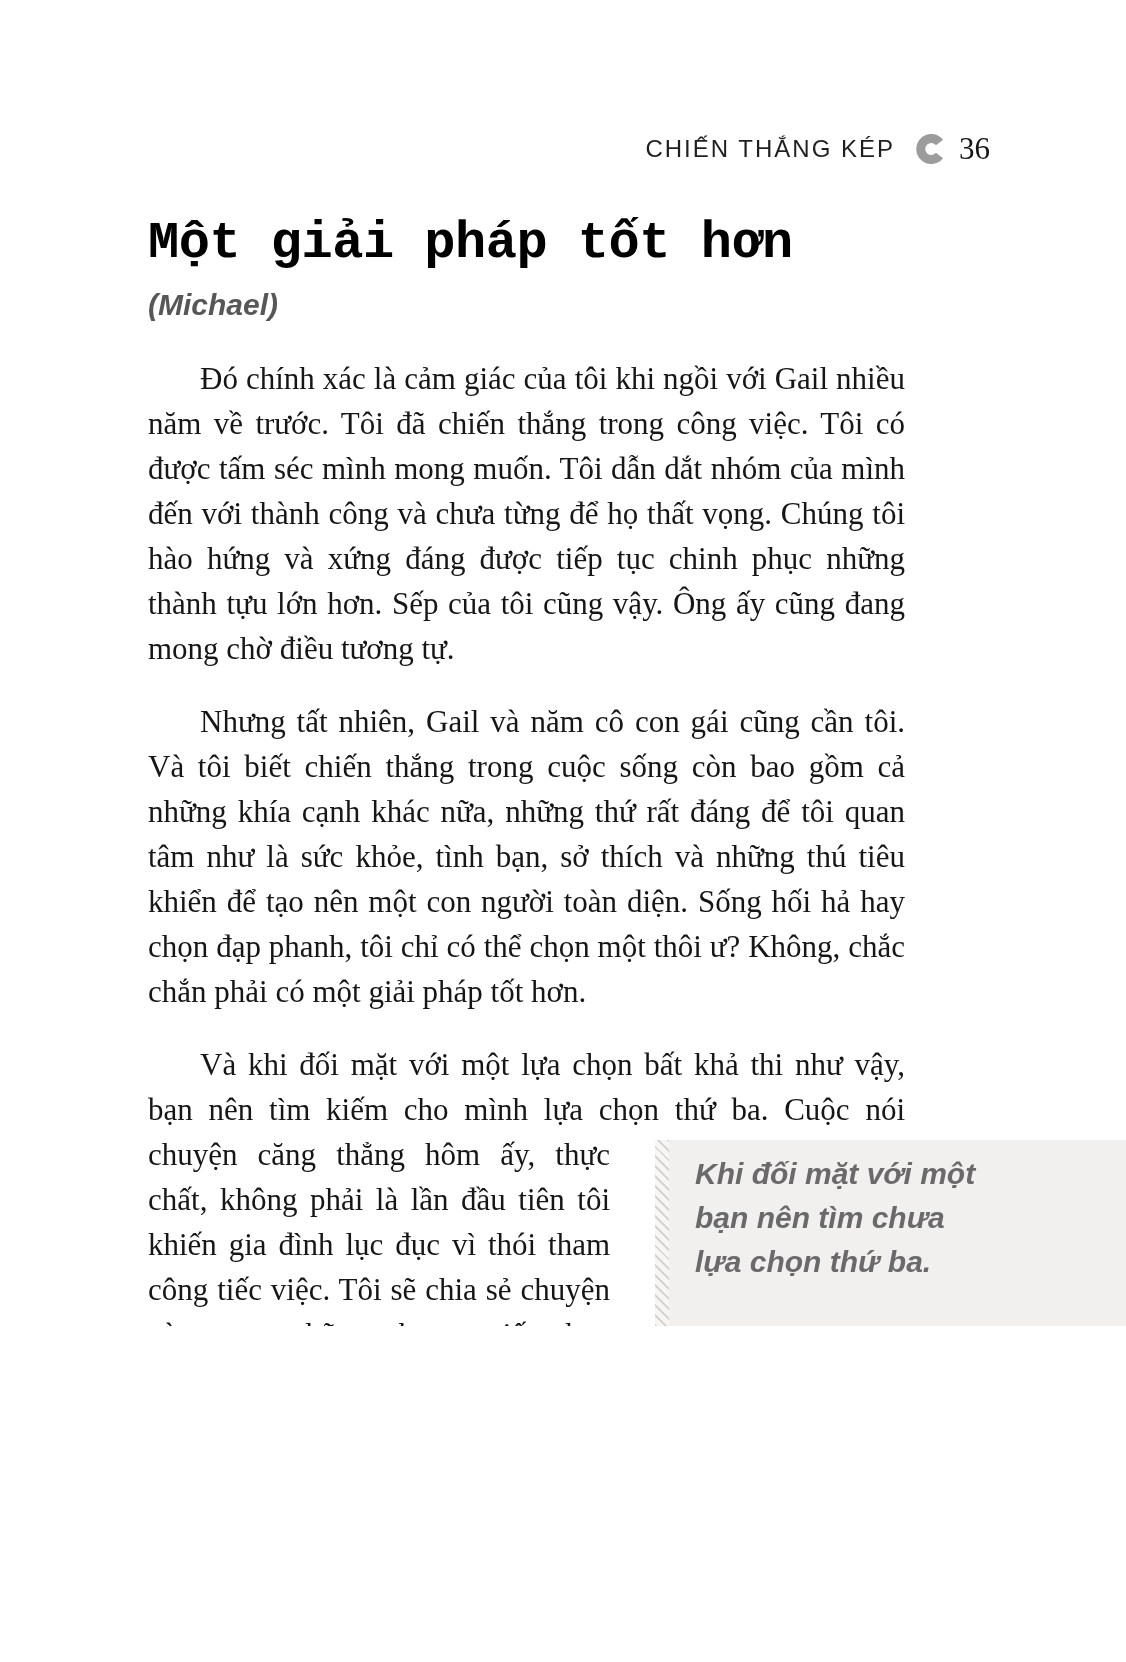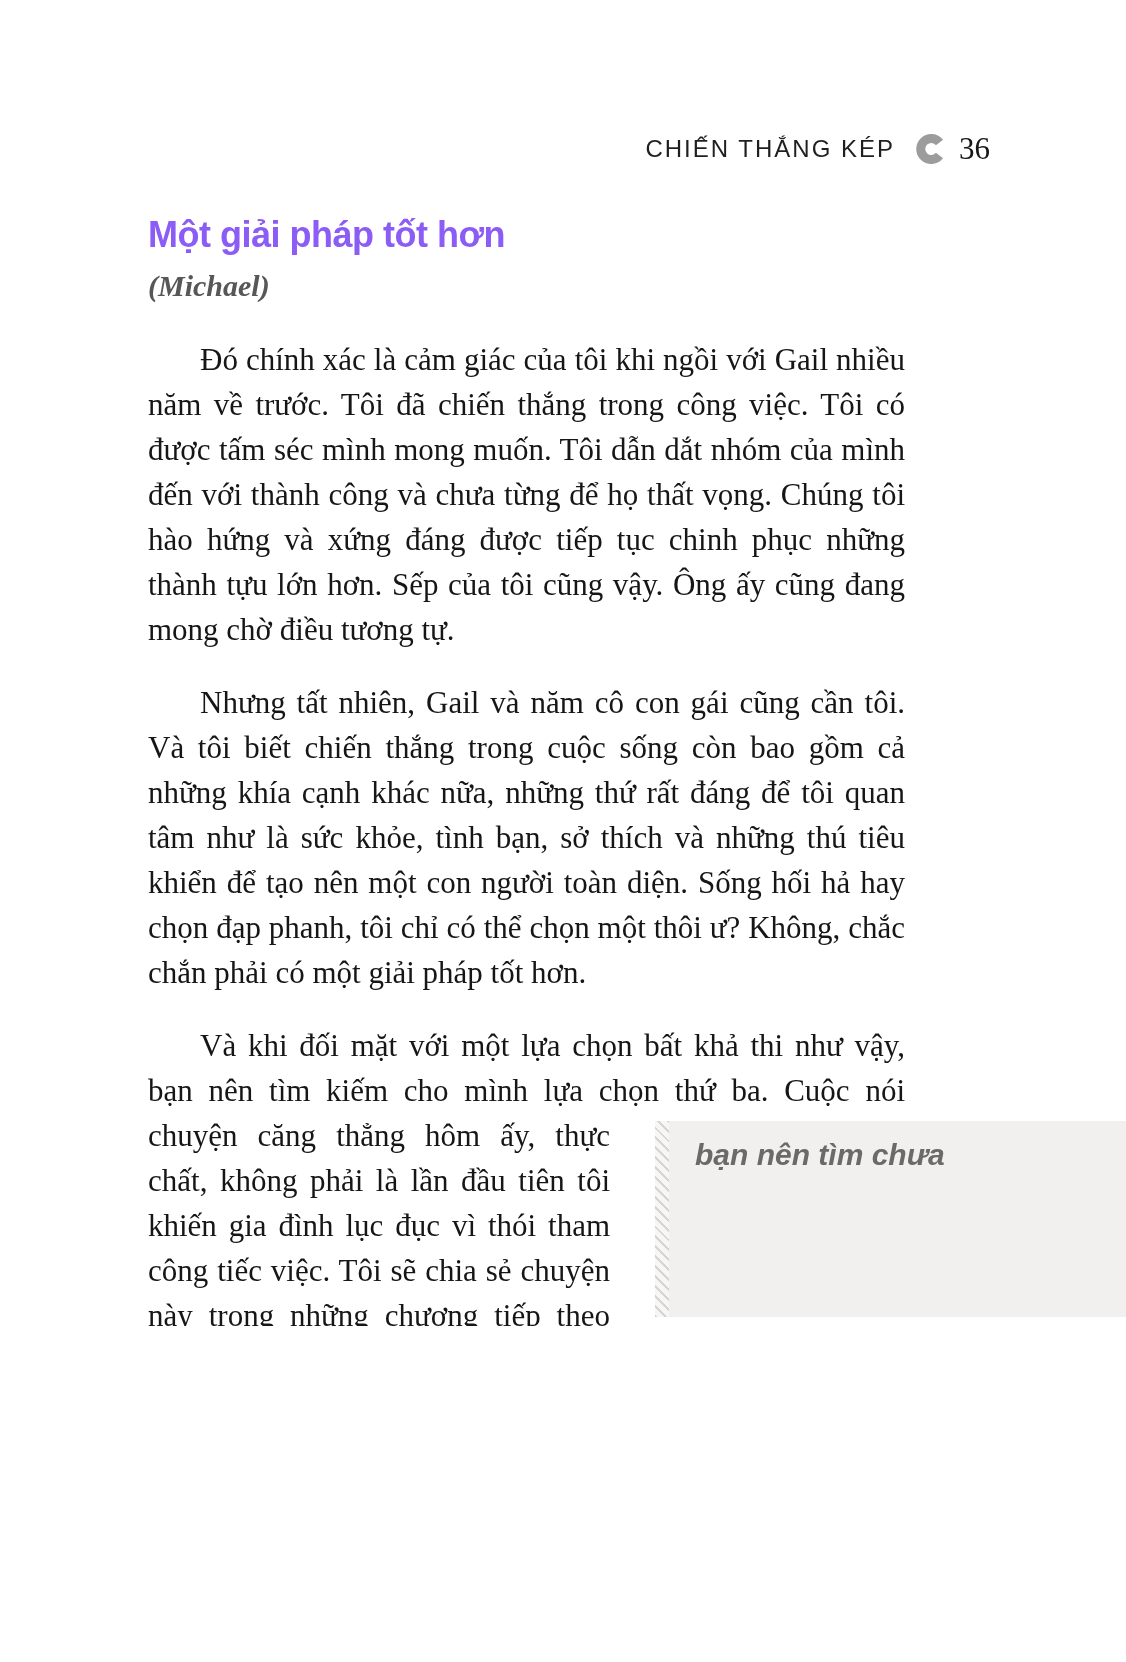--- a/index.html
+++ b/index.html
@@ -33,30 +33,30 @@
   }
   .rh-icon { display: inline-flex; margin-left: 20px; margin-right: 12px; align-items: center; }
   .rh-page {
     font-family: "Liberation Serif", "DejaVu Serif", serif;
     font-size: 31px;
     color: #161616;
   }
   
   .section-heading {
     margin: 48px 0 0 0;
-    font-family: Liberation Sans, sans-serif;
-    font-size: 36px;
+    font-family: Liberation Mono, monospace;
+    font-size: 52px;
     line-height: 1.15;
     font-weight: 700;
-    color: #8b5cf6;
+    color: #000000;
     letter-spacing: -0.5px;
   }
   .byline {
     margin-top: 14px;
-    font-family: Liberation Serif, serif;
+    font-family: Liberation Sans, sans-serif;
     font-size: 30px;
     font-weight: 700;
     font-style: italic;
     color: #575757;
   }
   
   .body-para {
     font-size: 31px;
     line-height: 45px;
     color: #161616;
@@ -136,21 +136,23 @@
     <div class="body-para first">Đó chính xác là cảm giác của tôi khi ngồi với Gail nhiều năm về trước. Tôi đã chiến thắng trong công việc. Tôi có được tấm séc mình mong muốn. Tôi dẫn dắt nhóm của mình đến với thành công và chưa từng để họ thất vọng. Chúng tôi hào hứng và xứng đáng được tiếp tục chinh phục những thành tựu lớn hơn. Sếp của tôi cũng vậy. Ông ấy cũng đang mong chờ điều tương tự.</div>
 
     <div class="body-para">Nhưng tất nhiên, Gail và năm cô con gái cũng cần tôi. Và tôi biết chiến thắng trong cuộc sống còn bao gồm cả những khía cạnh khác nữa, những thứ rất đáng để tôi quan tâm như là sức khỏe, tình bạn, sở thích và những thú tiêu khiển để tạo nên một con người toàn diện. Sống hối hả hay chọn đạp phanh, tôi chỉ có thể chọn một thôi ư? Không, chắc chắn phải có một giải pháp tốt hơn.</div>
 
     <div class="body-para">
       <span>Và khi đối mặt với một lựa chọn bất khả thi như vậy, bạn nên tìm kiếm cho mình lựa chọn thứ ba. Cuộc nói</span>
       <span class="pull-quote-float">
         <span class="pull-quote-visual">
           <span class="pull-quote-hatch"></span>
           <span class="pull-quote-text">
+            <span class="pq-line">Khi đối mặt với một</span>
             <span class="pq-line">bạn nên tìm chưa</span>
+            <span class="pq-line">lựa chọn thứ ba.</span>
           </span>
         </span>
       </span>
       <span>chuyện căng thẳng hôm ấy, thực chất, không phải là lần đầu tiên tôi khiến gia đình lục đục vì thói tham công tiếc việc. Tôi sẽ chia sẻ chuyện này trong những chương tiếp theo của cuốn sách. Thế nhưng, phản ứng đẫm nước mắt của Gail hôm đó là gay gắt nhất từ trước tới giờ. Nó buộc tôi phải đi tìm câu trả lời.</span>
     </div>
 
   </div>
 </div>
 
 </body></html>

